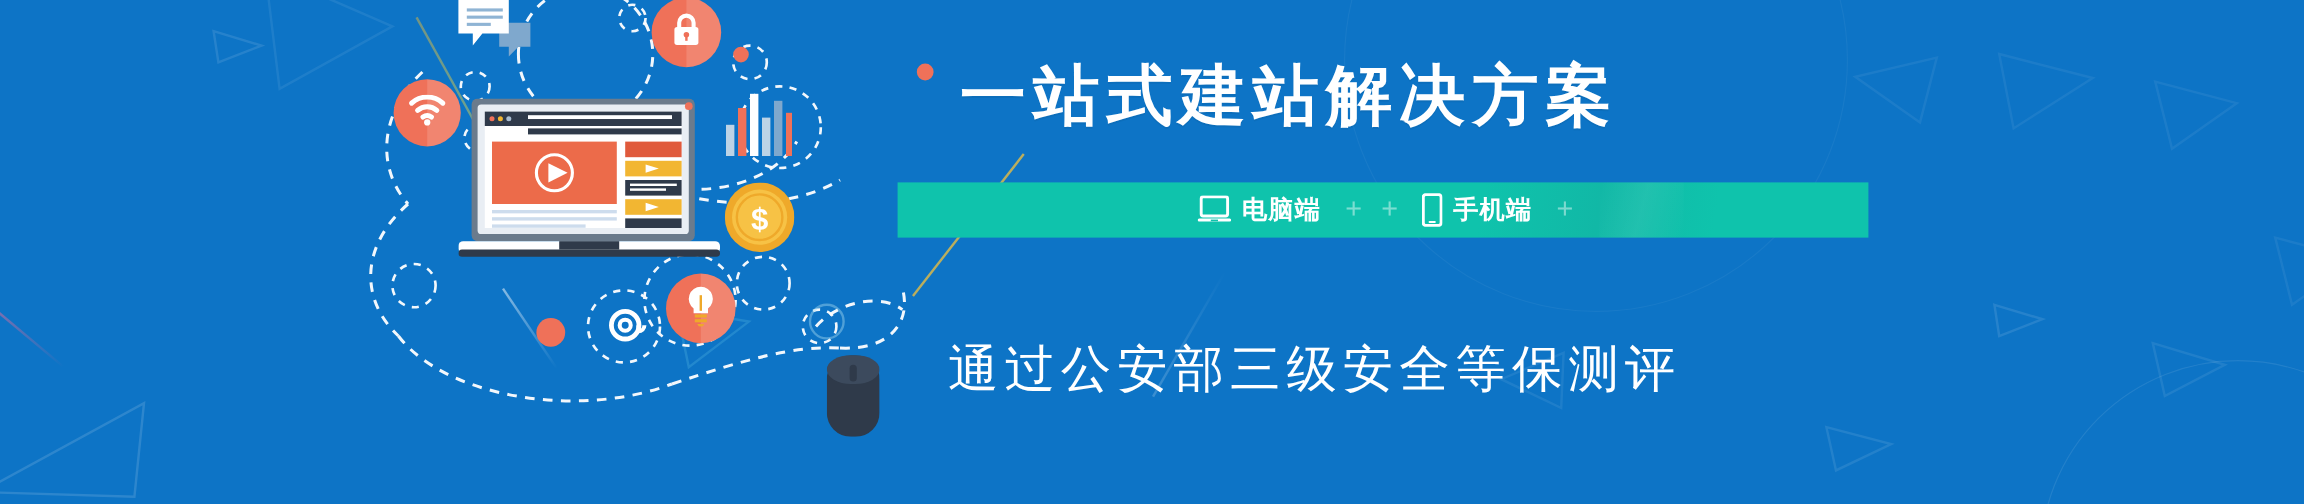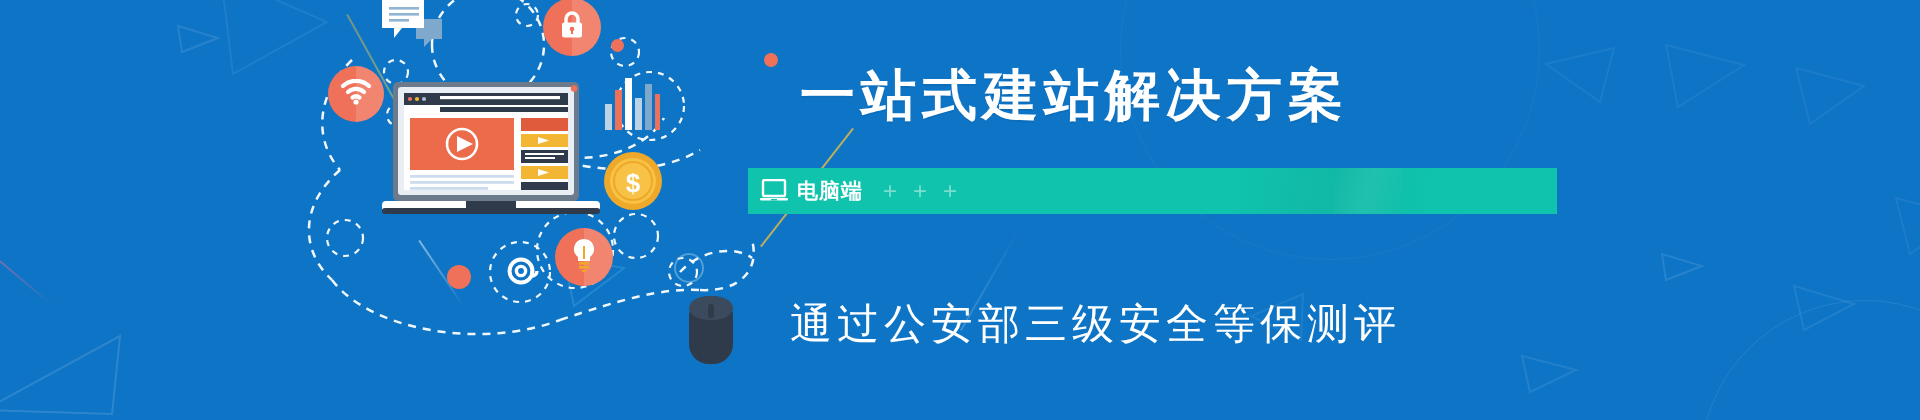--- a/index.html
+++ b/index.html
@@ -43,34 +43,34 @@
   .badge.salmon::after{
     content:"";position:absolute;inset:0;border-radius:50%;
     background:rgba(255,255,255,.14);
     clip-path:polygon(50% 0,100% 0,100% 100%,50% 100%);
   }
   .badge > .gl{position:relative;z-index:3;}
   
   #laptop{position:absolute;}
   
   #right{
-    position:absolute; left:748px; top:16px; width:840px; height:368px;
+    position:absolute; left:748px; top:0; width:840px; height:368px;
   }
   #headline{
     position:absolute; left:52px; top:52px;
     font-size:55px; font-weight:bold; color:#ffffff;
     letter-spacing:6px; line-height:1;
     white-space:nowrap;
     text-shadow:0 2px 0 rgba(0,0,0,.05);
   }
   #devicebar{
     position:absolute; left:0px; top:152px;
     height:46px; width:809px;
     background:linear-gradient(100deg,#0fc3ac 0%,#0fc3ac 60%,#11b8a6 72%,#0fc3ac 84%,#0fc3ac 100%);
-    display:flex; align-items:center; 
+    display:flex; align-items:center; justify-content:center;
     gap:0px;
   }
   #devicebar::before{
     content:"";position:absolute;left:585px;top:0;width:70px;height:100%;
     background:linear-gradient(105deg,rgba(255,255,255,0) 0%,rgba(255,255,255,.07) 50%,rgba(255,255,255,0) 100%);
     pointer-events:none;
   }
   .dev-item{
     display:flex;align-items:center;gap:9px;
     color:#ffffff;font-size:21px;font-weight:bold;letter-spacing:1px;
@@ -336,20 +336,29 @@
           </svg>
         </span>
         <span>电脑端</span>
       </div>
 
       <span class="dev-plus">+</span>
 
 
       <span class="dev-plus">+</span>
 
+      <div class="dev-item">
+        <span class="dev-ico">
+          <svg width="17" height="28" viewBox="0 0 17 28">
+            <rect x="1" y="1" width="15" height="26" rx="2.4" fill="none" stroke="#ffffff" stroke-width="2.6"></rect>
+            <rect x="5.5" y="23.2" width="6" height="1.6" rx=".8" fill="#ffffff"></rect>
+          </svg>
+        </span>
+        <span>手机端</span>
+      </div>
 
       <span class="dev-plus">+</span>
 
 
     </div>
 
     <div id="subline">通过公安部三级安全等保测评</div>
 
   </div>
 

